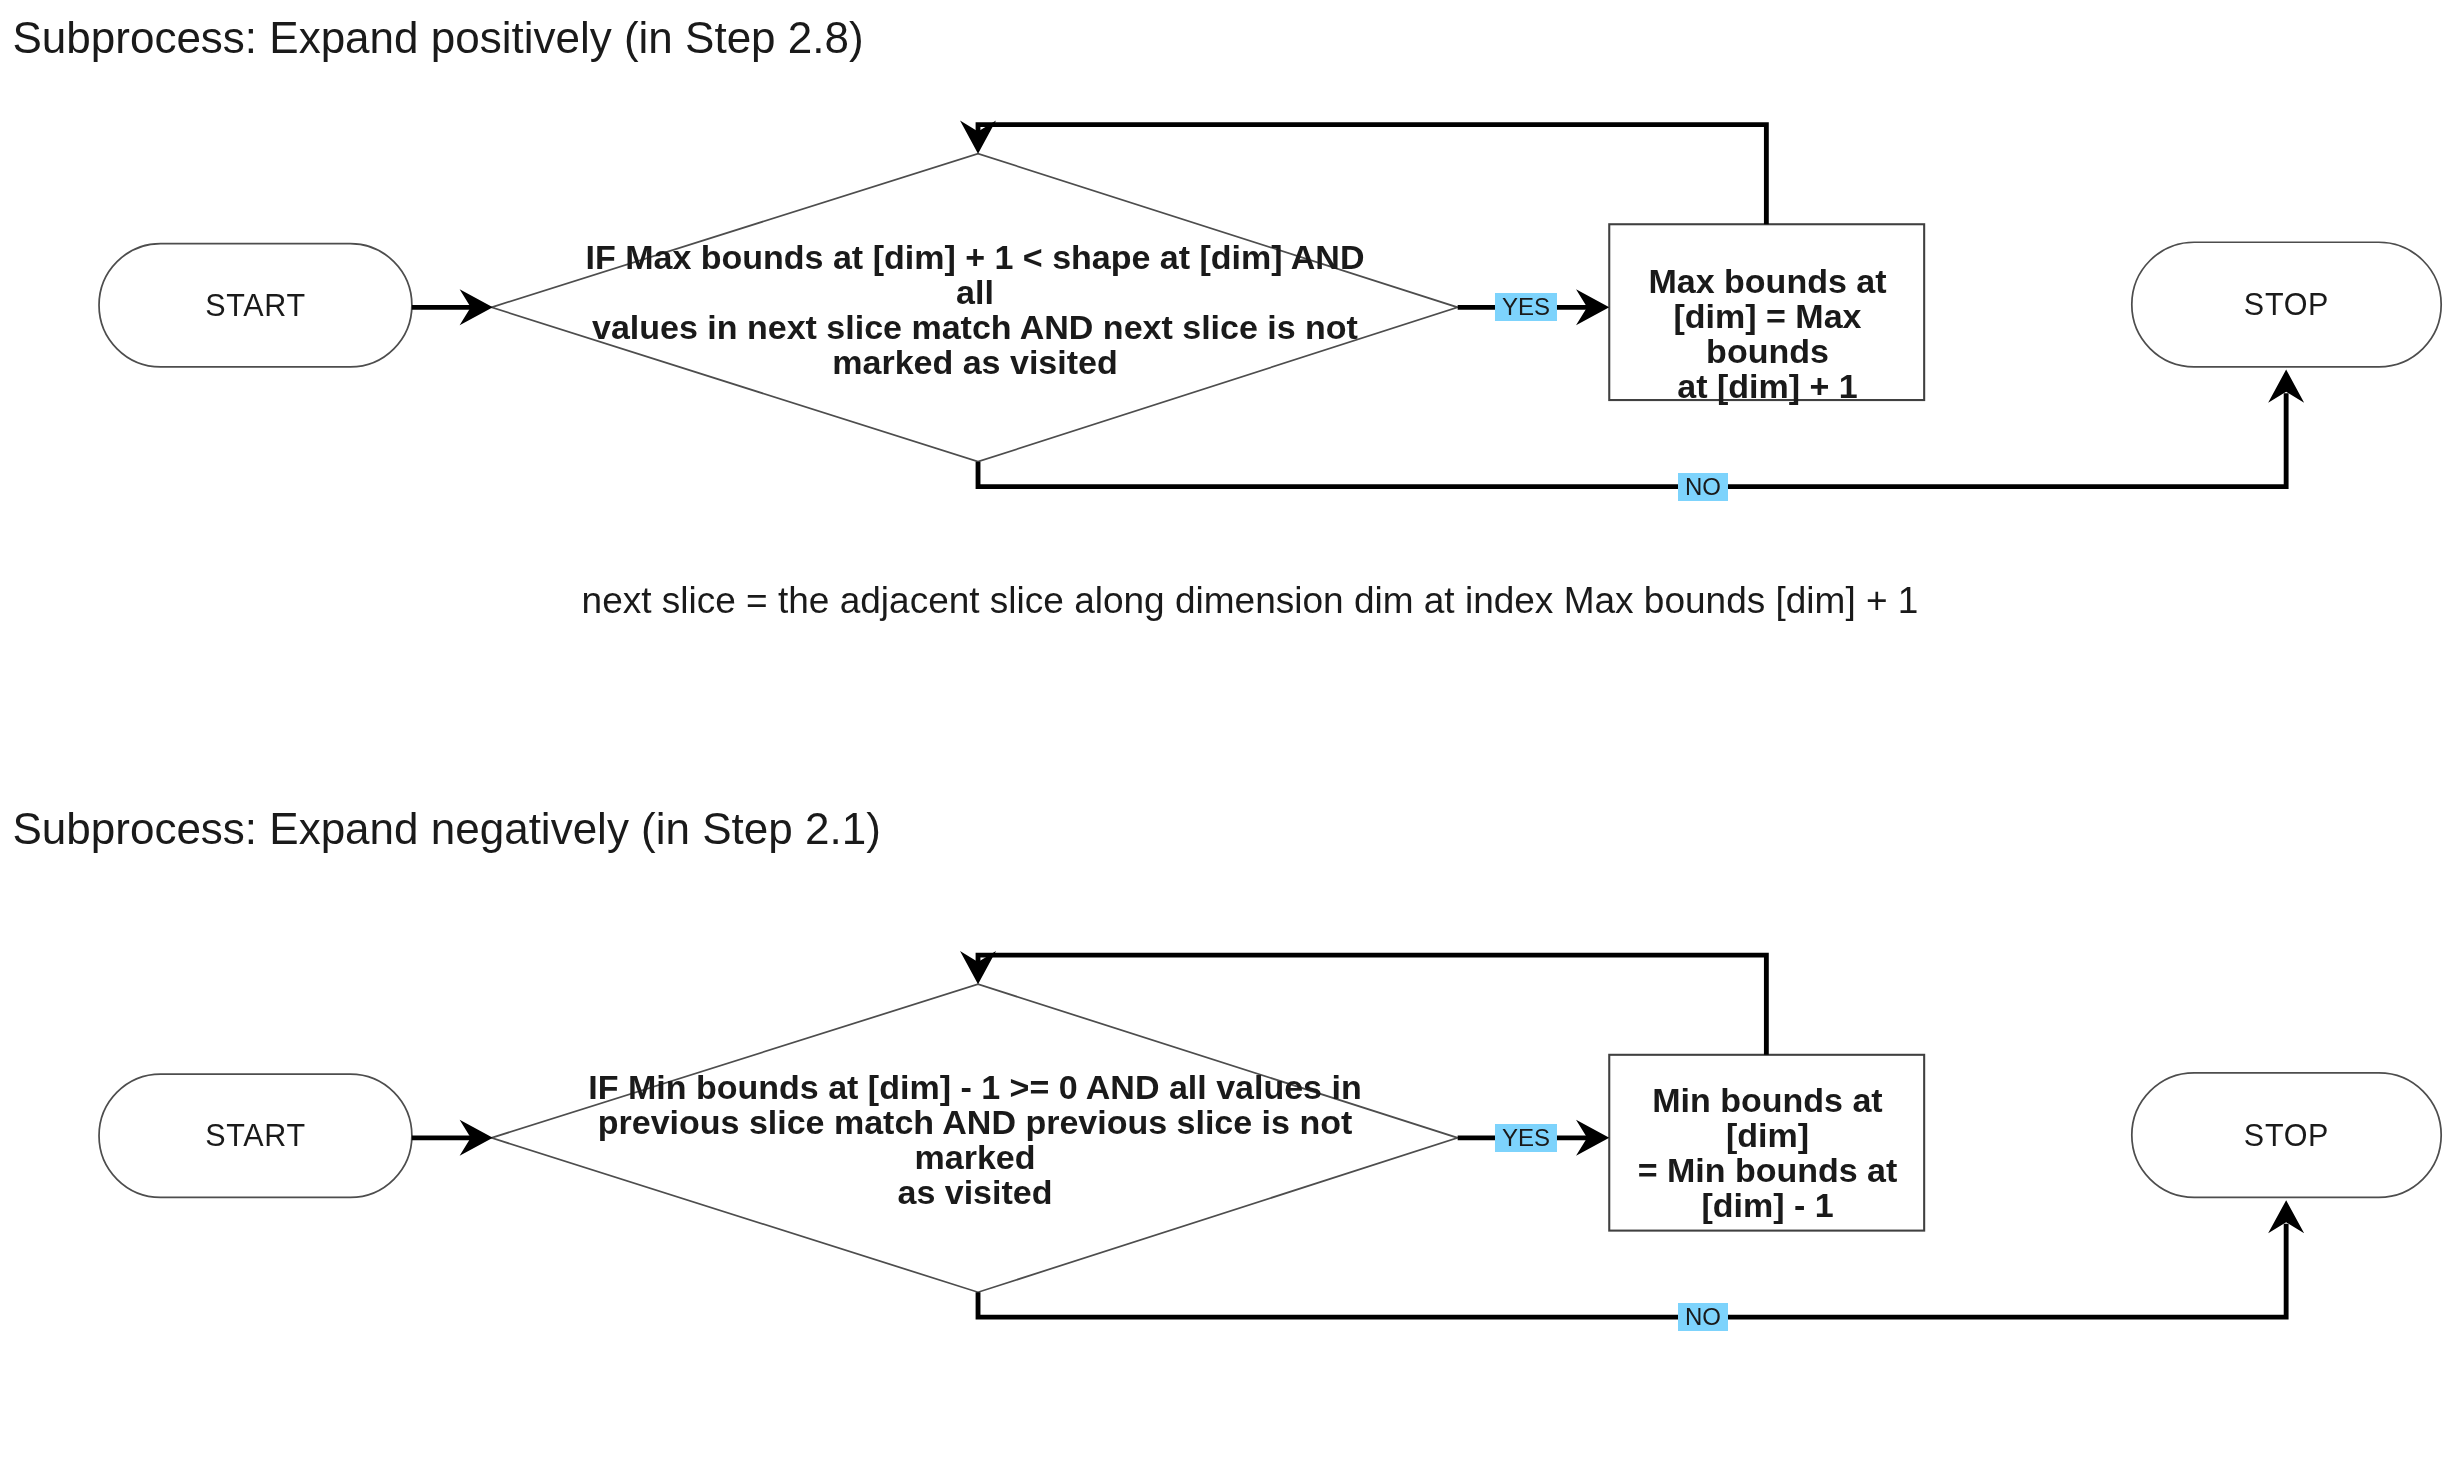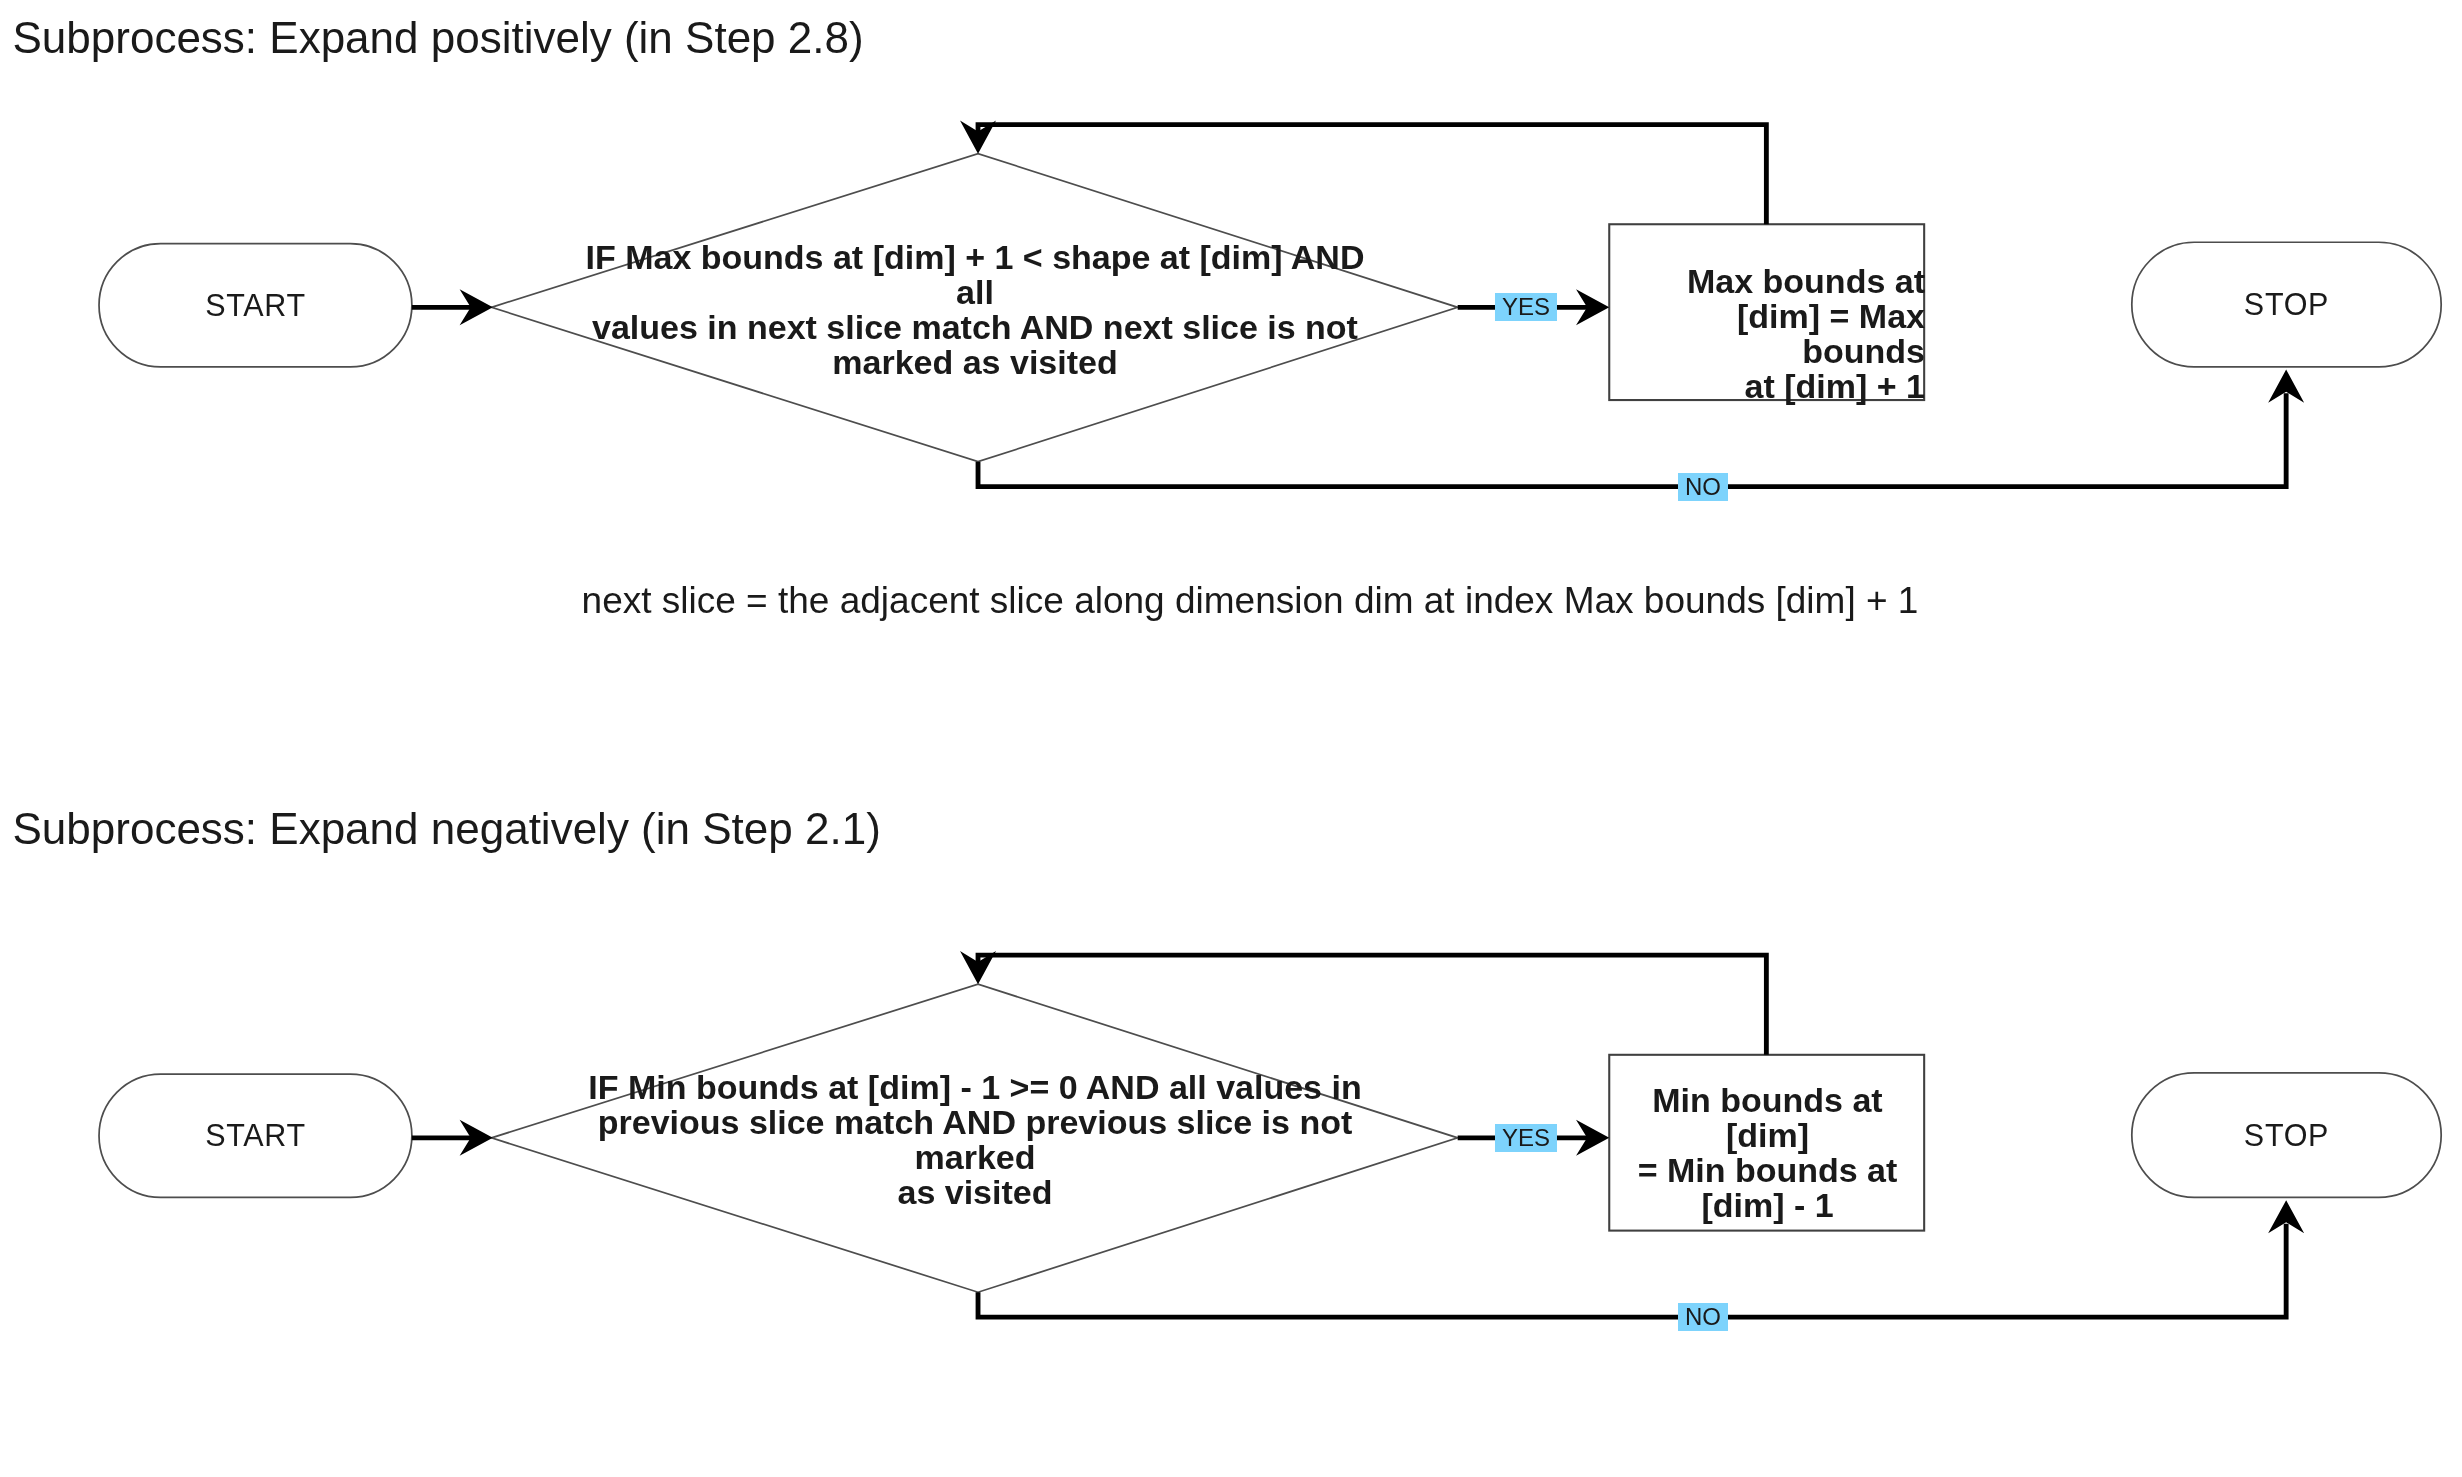--- a/index.html
+++ b/index.html
@@ -90,21 +90,21 @@
   <div class="abs section-title" style="left:12.5px; top:11px;">Subprocess: Expand positively (in Step 2.8)</div>
 
   <div class="abs node-label terminal-text" style="left:99px; top:244px; width:313px; height:123px;">START</div>
 
   <div class="abs node-label body-text" style="left:584px; top:244px; width:782px; height:132px;">IF Max bounds at [dim] + 1 &lt; shape at [dim] AND all
 values in next slice match AND next slice is not
 marked as visited</div>
 
   <div class="abs edge-label" style="left:1526px; top:307px;">YES</div>
 
-  <div class="abs node-label body-text" style="left:1610px; top:224px; width:315px; height:220px;text-align:right;">Max bounds at
+  <div class="abs node-label body-text" style="left:1610px; top:224px; width:315px; height:220px;">Max bounds at
 [dim] = Max bounds
 at [dim] + 1</div>
 
   <div class="abs edge-label" style="left:1703px; top:487px;">NO</div>
 
   <div class="abs node-label terminal-text" style="left:2132px; top:242px; width:309px; height:125px;">STOP</div>
 
   <div class="abs note" style="left:1250px; top:601px;">next slice = the adjacent slice along dimension dim at index Max bounds [dim] + 1</div>
 
   <div class="abs section-title" style="left:12.5px; top:802px;">Subprocess: Expand negatively (in Step 2.1)</div>

